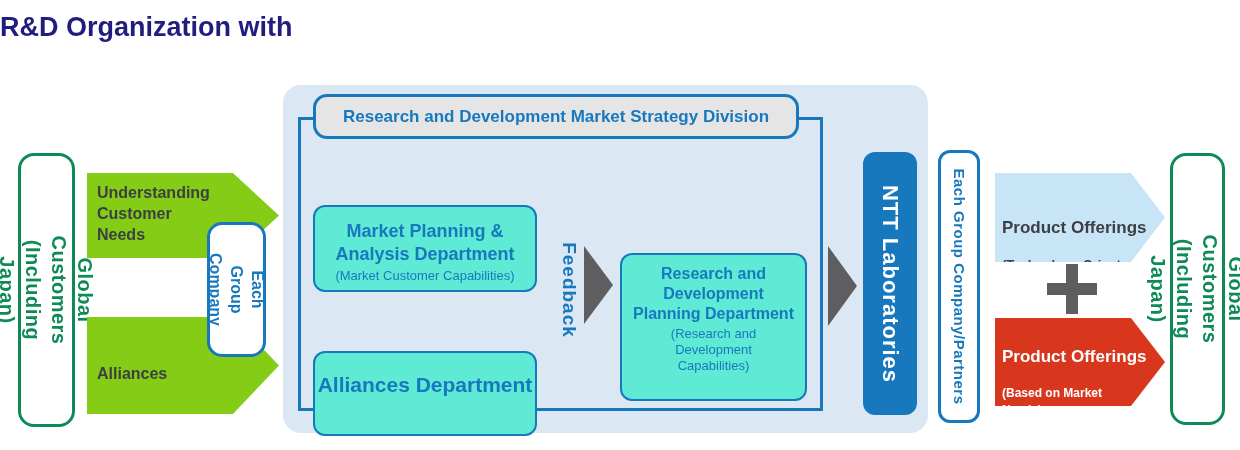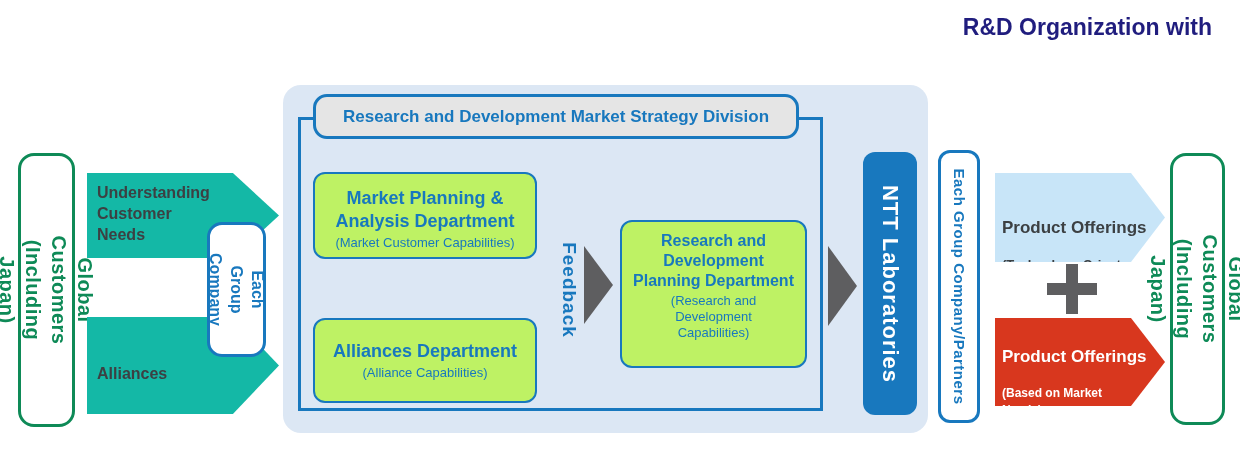--- a/index.html
+++ b/index.html
@@ -5,59 +5,59 @@
   * { margin:0; padding:0; box-sizing:border-box; }
   html,body { background:#ffffff; }
   .canvas {
     position:relative; width:1240px; height:450px; background:#ffffff;
     font-family:"Liberation Sans", sans-serif; overflow:hidden;
   }
   .abs { position:absolute; }
   .z1 { z-index:1; } .z2 { z-index:2; } .z3 { z-index:3; }
 
   
-  .title-block { left:0; top:12px; width:1212px; text-align:right;
-    color:#201D7E; font-weight:bold; font-size:23px; line-height:30px; }
+  .title-block { left:0; top:12px; width:1212px; text-align:left;
+    color:#201D7E; font-weight:bold; font-size:27px; line-height:30px; }
 
   
   .vwrap { display:flex; align-items:center; justify-content:center; }
   .vtext { transform:rotate(90deg); text-align:center; white-space:pre-line; font-weight:bold; }
   .vnowrap { white-space:nowrap; }
 
   .green-box { background:#fff; border:3px solid #0E8A57; border-radius:16px; }
   .green-box .vtext { color:#0E8A57; font-size:20px; line-height:26px; letter-spacing:0.5px; }
 
   .egc-box { background:#fff; border:3px solid #1878BE; border-radius:15px; }
   .egc-box .vtext { color:#1878BE; font-size:16px; line-height:21px; }
 
   .egcp-box { background:#fff; border:3px solid #1878BE; border-radius:12px; }
   .egcp-box .vtext { color:#1878BE; font-size:15px; letter-spacing:0.5px; }
 
   .ntt-box { background:#1878BE; border-radius:12px; }
   .ntt-box .vtext { color:#ffffff; font-size:22px; letter-spacing:1px; }
 
   
-  .larrow { background:#14b8a6; clip-path:polygon(0 0,76% 0,100% 50%,76% 100%,0 100%);padding-left:20px; }
+  .larrow { background:#84cc16; clip-path:polygon(0 0,76% 0,100% 50%,76% 100%,0 100%);padding-left:20px; }
   .rarrow-blue { background:#C8E5F8; clip-path:polygon(0 0,80% 0,100% 50%,80% 100%,0 100%); }
   .rarrow-red { background:#D8371E; clip-path:polygon(0 0,80% 0,100% 50%,80% 100%,0 100%); }
   .arrow-text { position:absolute; font-weight:bold; color:#3C4043; white-space:pre-line; }
   .tri { background:#5E5E60; clip-path:polygon(0 0,100% 50%,0 100%); }
 
   
   .plus::before { content:""; position:absolute; left:0; right:0; top:50%; margin-top:-6px; height:12px; background:#5E5E60; }
   .plus::after  { content:""; position:absolute; top:0; bottom:0; left:50%; margin-left:-6px; width:12px; background:#5E5E60; }
 
   
   .panel { background:#DCE7F4; border-radius:18px; }
   .inner-rect { border:3px solid #1878BE; }
   .header-box { background:#e5e5e5; border:3px solid #1878BE; border-radius:14px;
     display:flex; align-items:center; justify-content:center;
     color:#1878BE; font-weight:bold; font-size:17px; }
-  .dept { background:#bef264; border:2px solid #1878BE; border-radius:12px;
-    text-align:center; color:#1878BE; }
+  .dept { background:#5eead4; border:2px solid #1878BE; border-radius:12px;
+    text-align:center; color:#1878BE;margin-top:33px; }
   .dept-title { font-weight:bold; white-space:pre-line; }
   .dept-sub { white-space:pre-line; }
   .feedback .vtext { color:#1878BE; font-size:19px; letter-spacing:1px; }
 
   .squiggle { text-decoration:underline; text-decoration-style:wavy;
     text-decoration-color:#E0311F; text-decoration-thickness:1px; text-underline-offset:3px; }
 </style>
 </head>
 <body>
 
@@ -75,22 +75,21 @@
     <span>Research and Development Market Strategy Division</span>
   </div>
 
   <div class="abs dept z2" style="left:313px; top:172px; width:224px; height:87px; padding-top:13px;">
     <div class="dept-title" style="font-size:18px; line-height:23px;">Market Planning &amp;
 Analysis Department</div>
     <div class="dept-sub" style="font-size:13px; line-height:16px; margin-top:2px;">(Market Customer Capabilities)</div>
   </div>
 
   <div class="abs dept z2" style="left:313px; top:318px; width:224px; height:85px; padding-top:20px;">
-    <div class="dept-title" style="font-size:18px; line-height:23px;">Alliances Department</div>
-    <div class="dept-sub" style="font-size:13px; line-height:16px; margin-top:2px;">(Alliance Capabilities)</div>
+    <div class="dept-title" style="font-size:21px; line-height:23px;">Alliances Department</div>
   </div>
 
   <div class="abs vwrap feedback z2" style="left:547px; top:232px; width:44px; height:116px;">
     <div class="vtext vnowrap">Feedback</div>
   </div>
 
   <div class="abs tri z2" style="left:584px; top:246px; width:29px; height:78px;"></div>
 
   <div class="abs dept z2" style="left:620px; top:220px; width:187px; height:148px; padding-top:9px;">
     <div class="dept-title" style="font-size:16px; line-height:20px;">Research and

